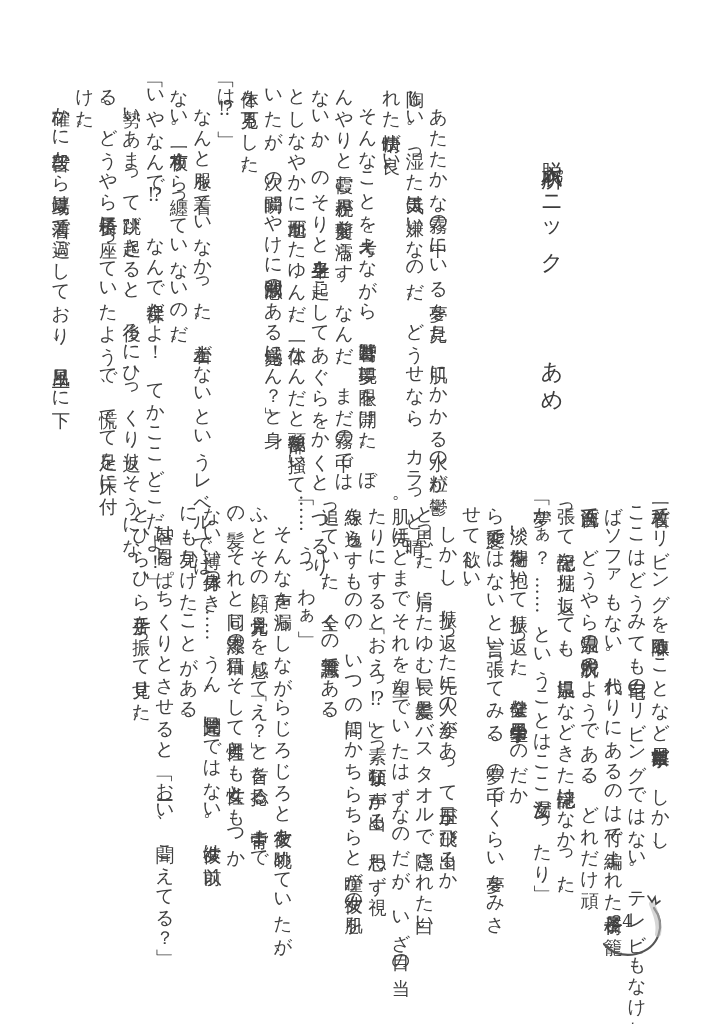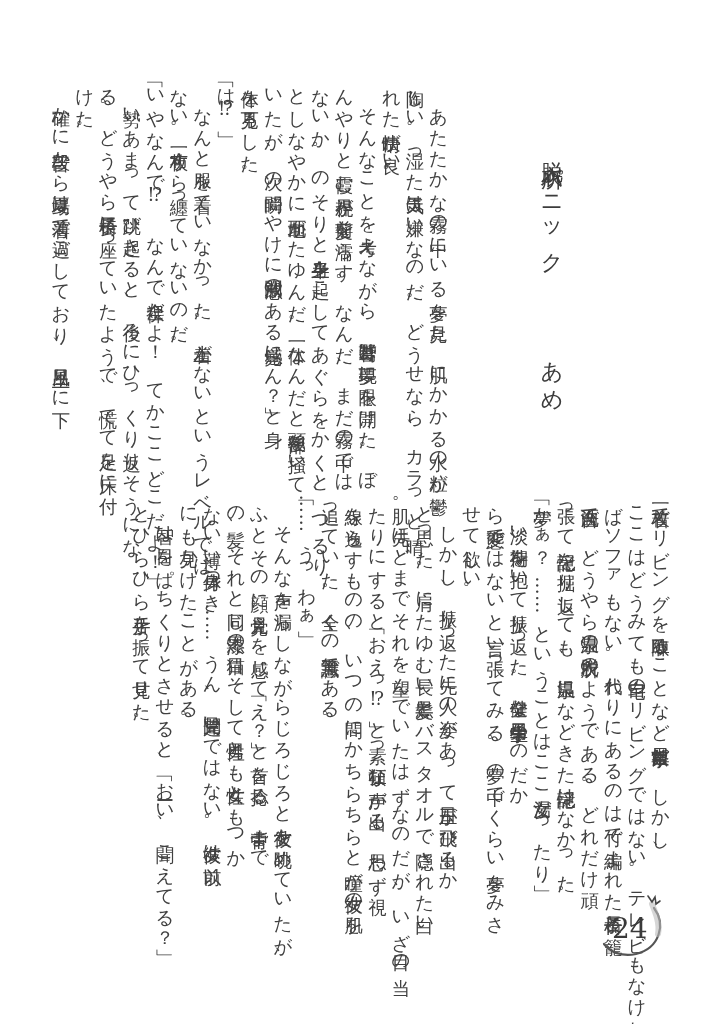--- a/index.html
+++ b/index.html
@@ -21,21 +21,21 @@
     .title {
       position: absolute; writing-mode: vertical-rl;
       top: 144px; right: 154px; font-size: 22px; letter-spacing: 3px; color: #3c3c3c;
       height: 260px; line-height: 28px;
     }
     .author {
       position: absolute; writing-mode: vertical-rl;
       top: 346px; right: 154px; font-size: 22px; letter-spacing: 3px; color: #3c3c3c; line-height: 28px;
     }
     .page-num {
-      position: absolute; left: 612px; top: 912px; font-size: 28px; color: #3a3a3a;
+      position: absolute; left: 612px; top: 912px; font-size: 16px; color: #3a3a3a;
       font-family: "DejaVu Serif", serif;
     }
     .page-deco { position: absolute; left: 596px; top: 890px; width: 72px; height: 70px; }
   </style>
 </head>
 <body>
 
 <div class="title">脱衣所パニック</div>
 <div class="author">あめ</div>
 

